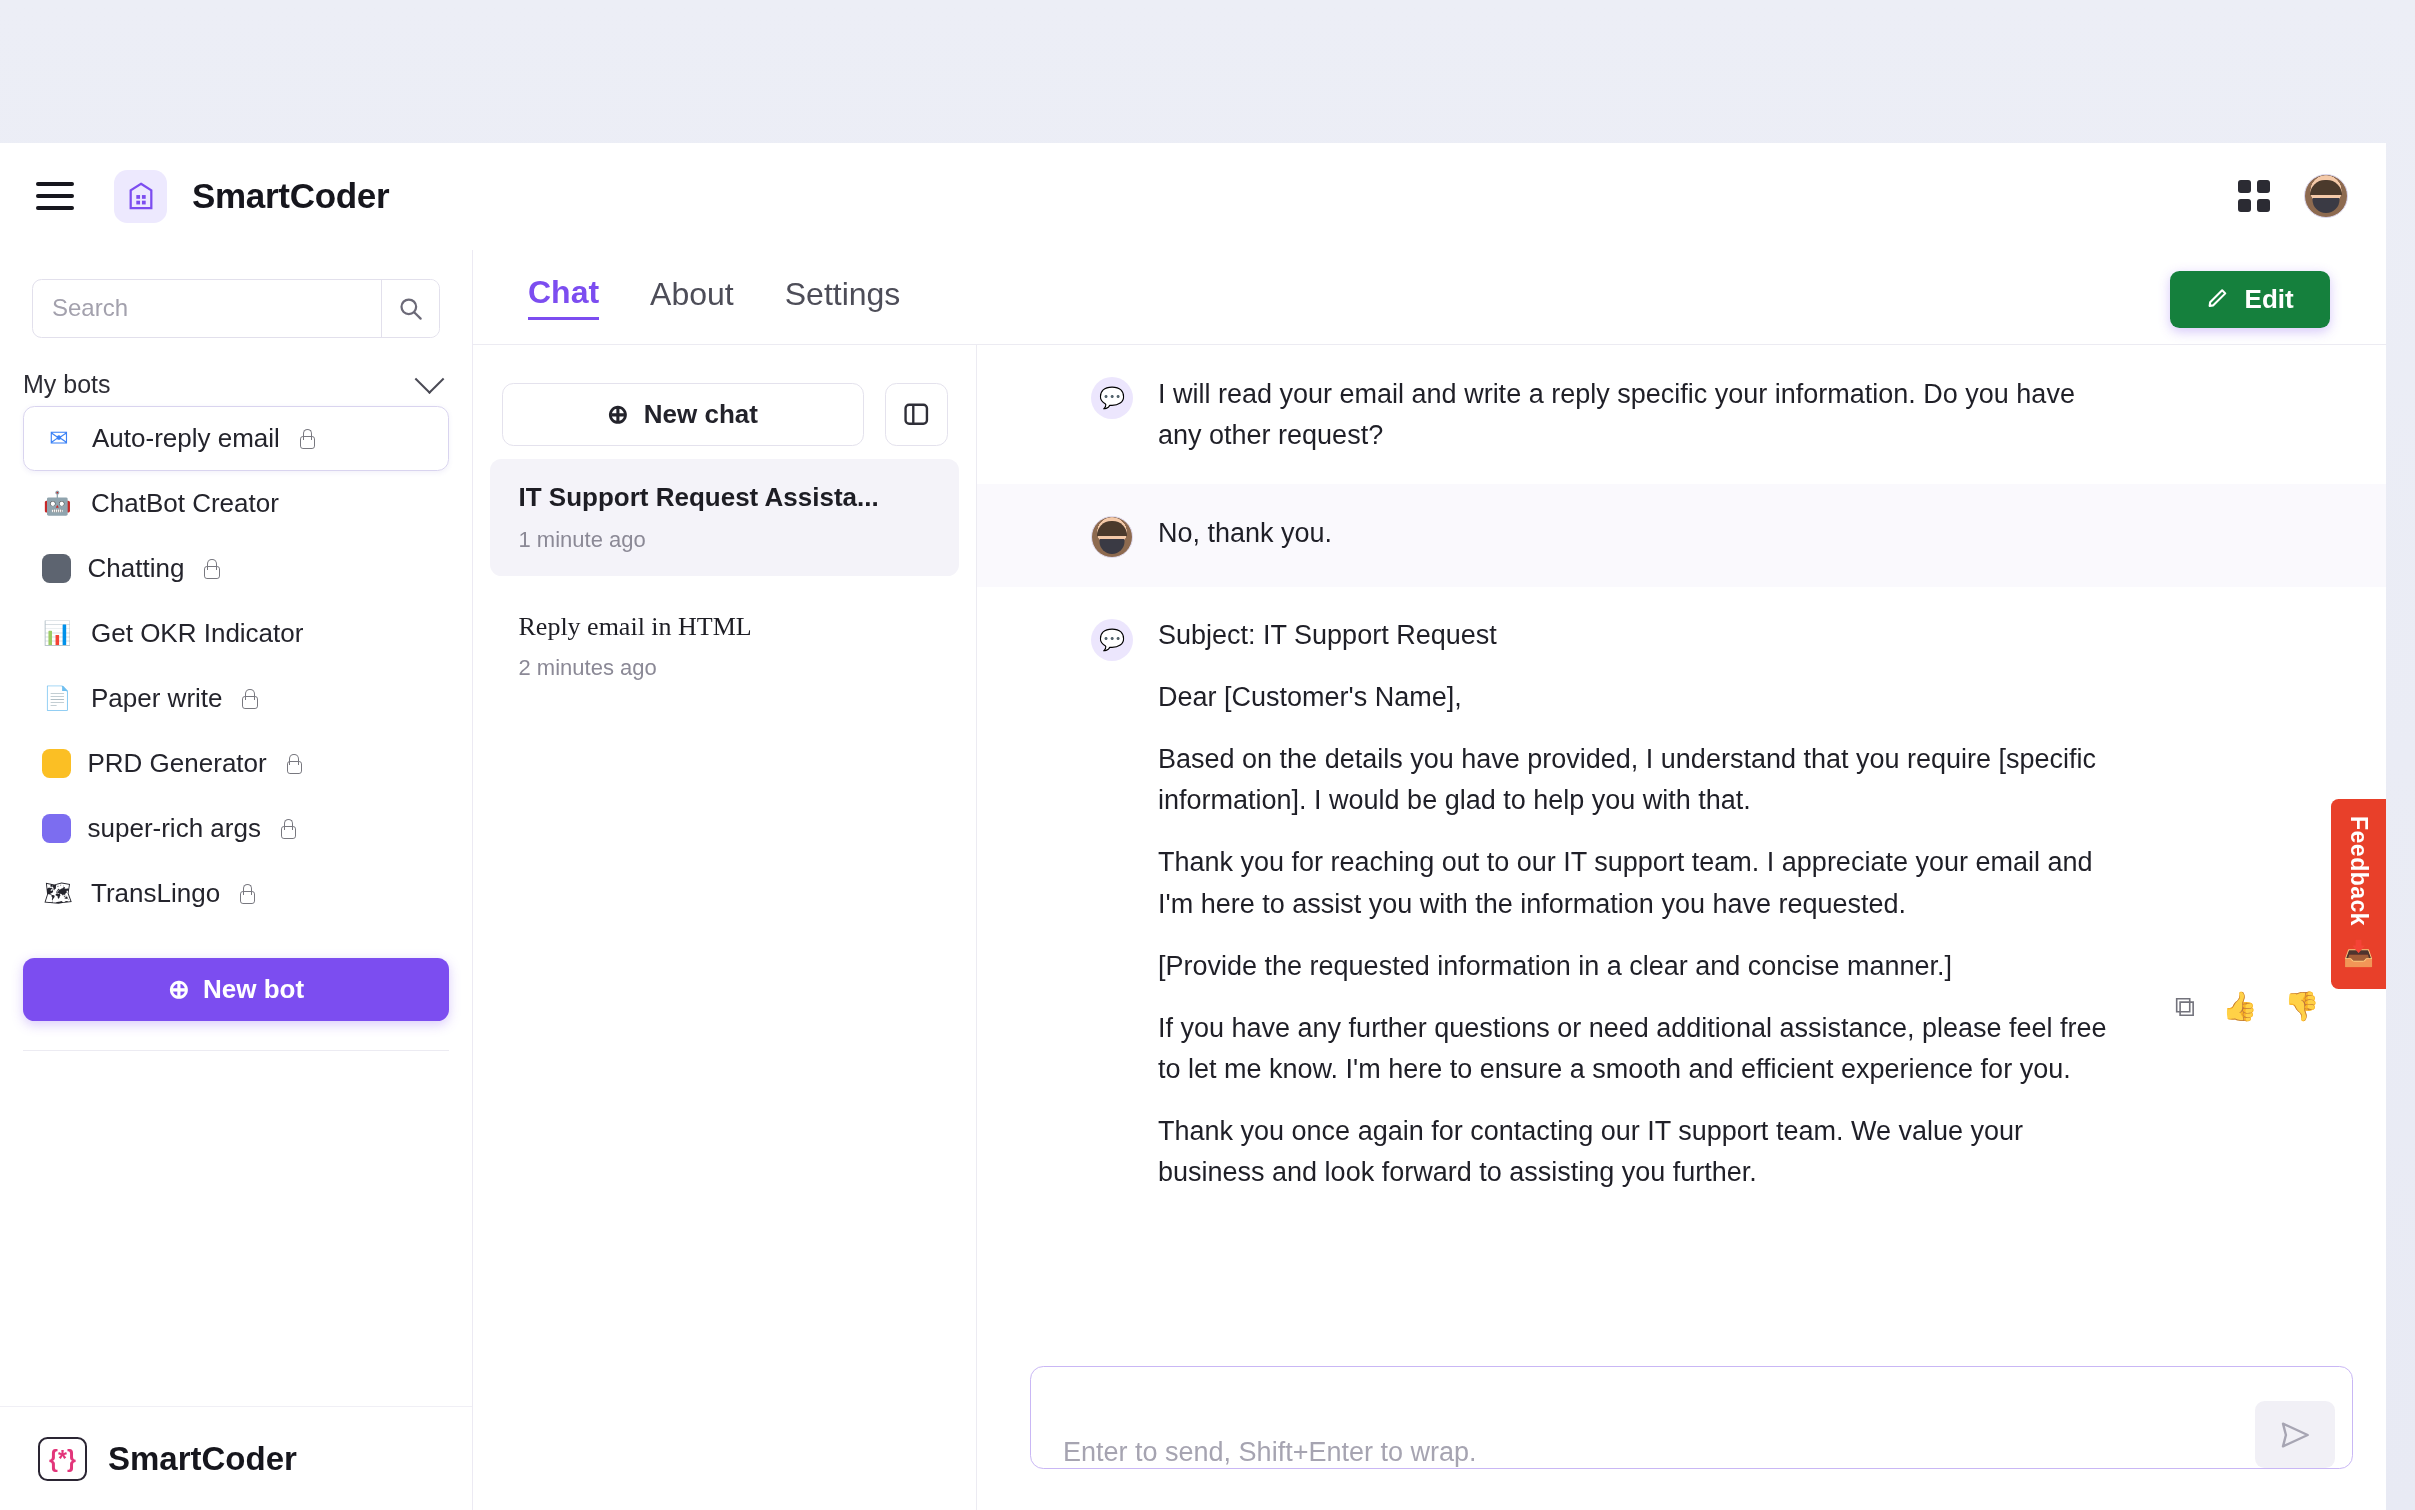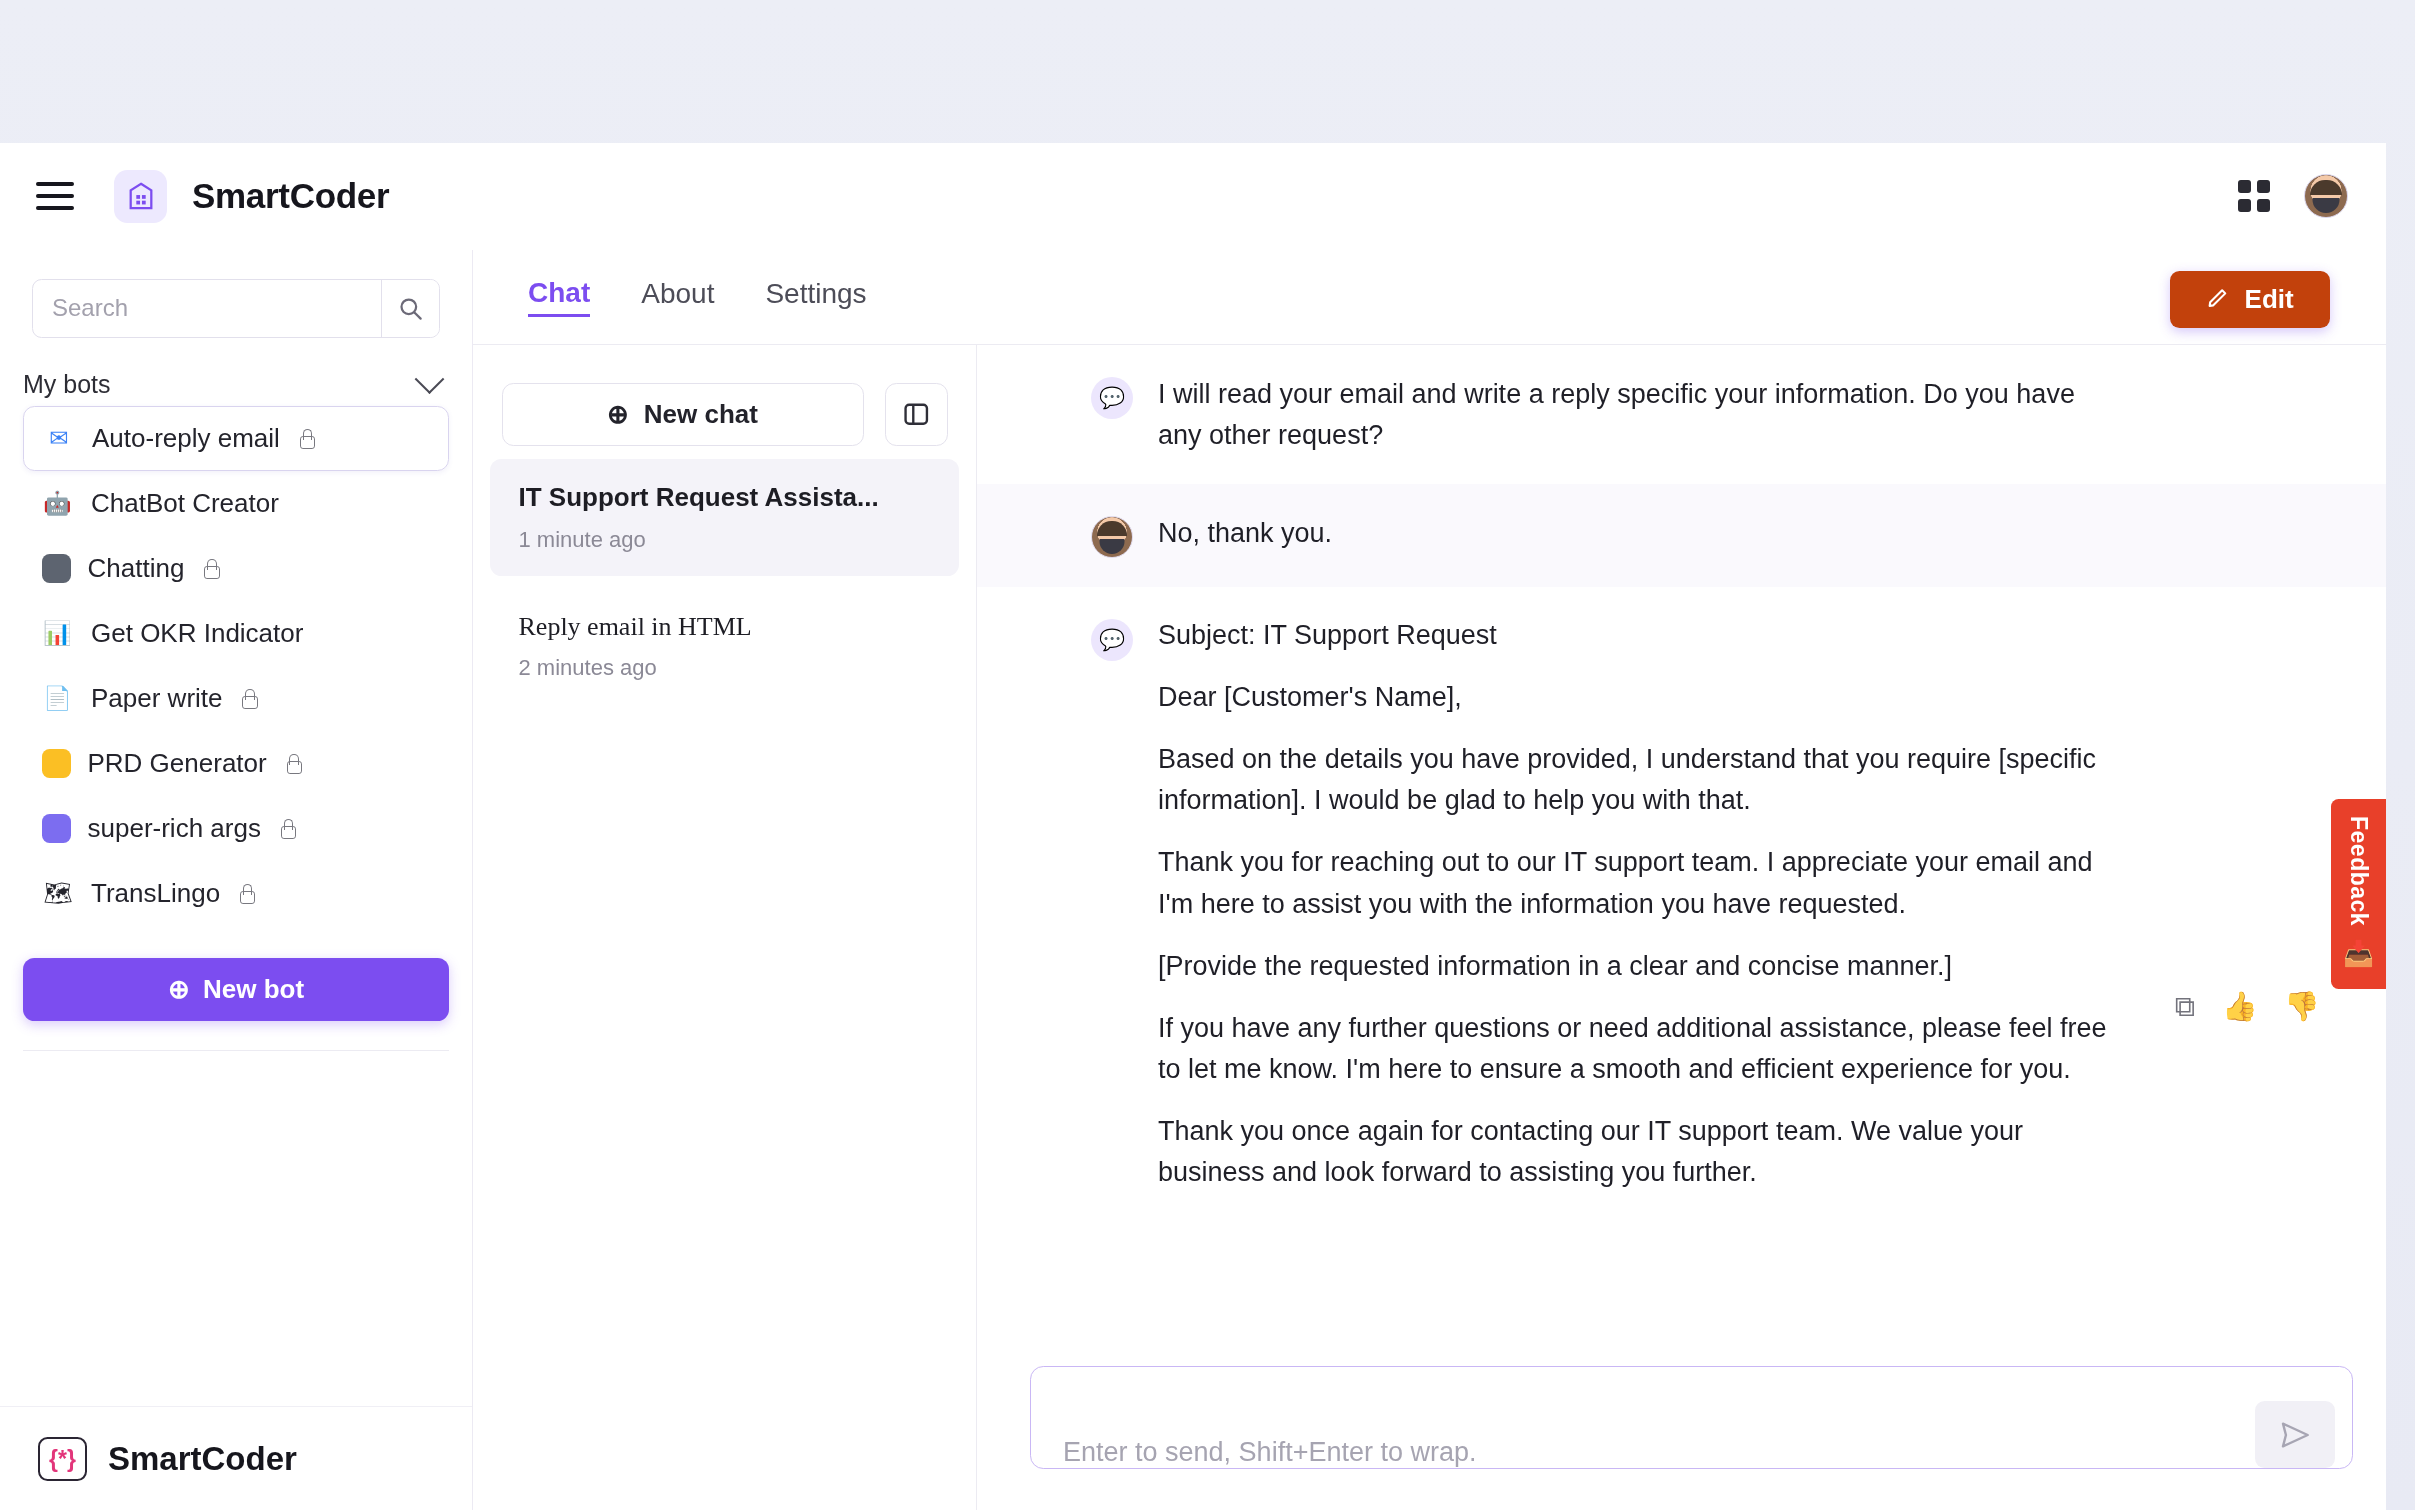--- a/index.html
+++ b/index.html
@@ -146,26 +146,26 @@
 
   
   .content {
     position: absolute; left: 473px; top: 107px;
     width: 1914px; height: 1261px; background: #fff;
   }
   .tabs {
     height: 95px; display: flex; align-items: center; gap: 51px;
     padding-left: 55px; border-bottom: 1px solid #ecebf2; position: relative;
   }
-  .tab { font-size: 28px; color: #4d4d58; cursor: pointer; padding-bottom: 5.7px; }
+  .tab { font-size: 32px; color: #4d4d58; cursor: pointer; padding-bottom: 5.7px; }
   .tab.active { color: #7c4df0; font-weight: 600; border-bottom: 3.8px solid #7c4df0; }
   .edit-btn {
     position: absolute; right: 57px; top: 21px;
     width: 160px; height: 57px; border-radius: 9.5px;
-    background: #c2410c; color: #fff;
+    background: #15803d; color: #fff;
     display: flex; align-items: center; justify-content: center; gap: 13.3px;
     font-size: 26px; font-weight: 600; cursor: pointer;
     box-shadow: 0 3.8px 11.4px rgba(124,77,240,.3);
   }
   
   .chatlist {
     position: absolute; left: 0; top: 95px; width: 504px; height: 1166px;
     border-right: 1px solid #ecebf2; background: #fff;
   }
   .chatlist-top { display: flex; align-items: center; gap: 21px; padding: 38px 28.5px 0 28.5px; }

